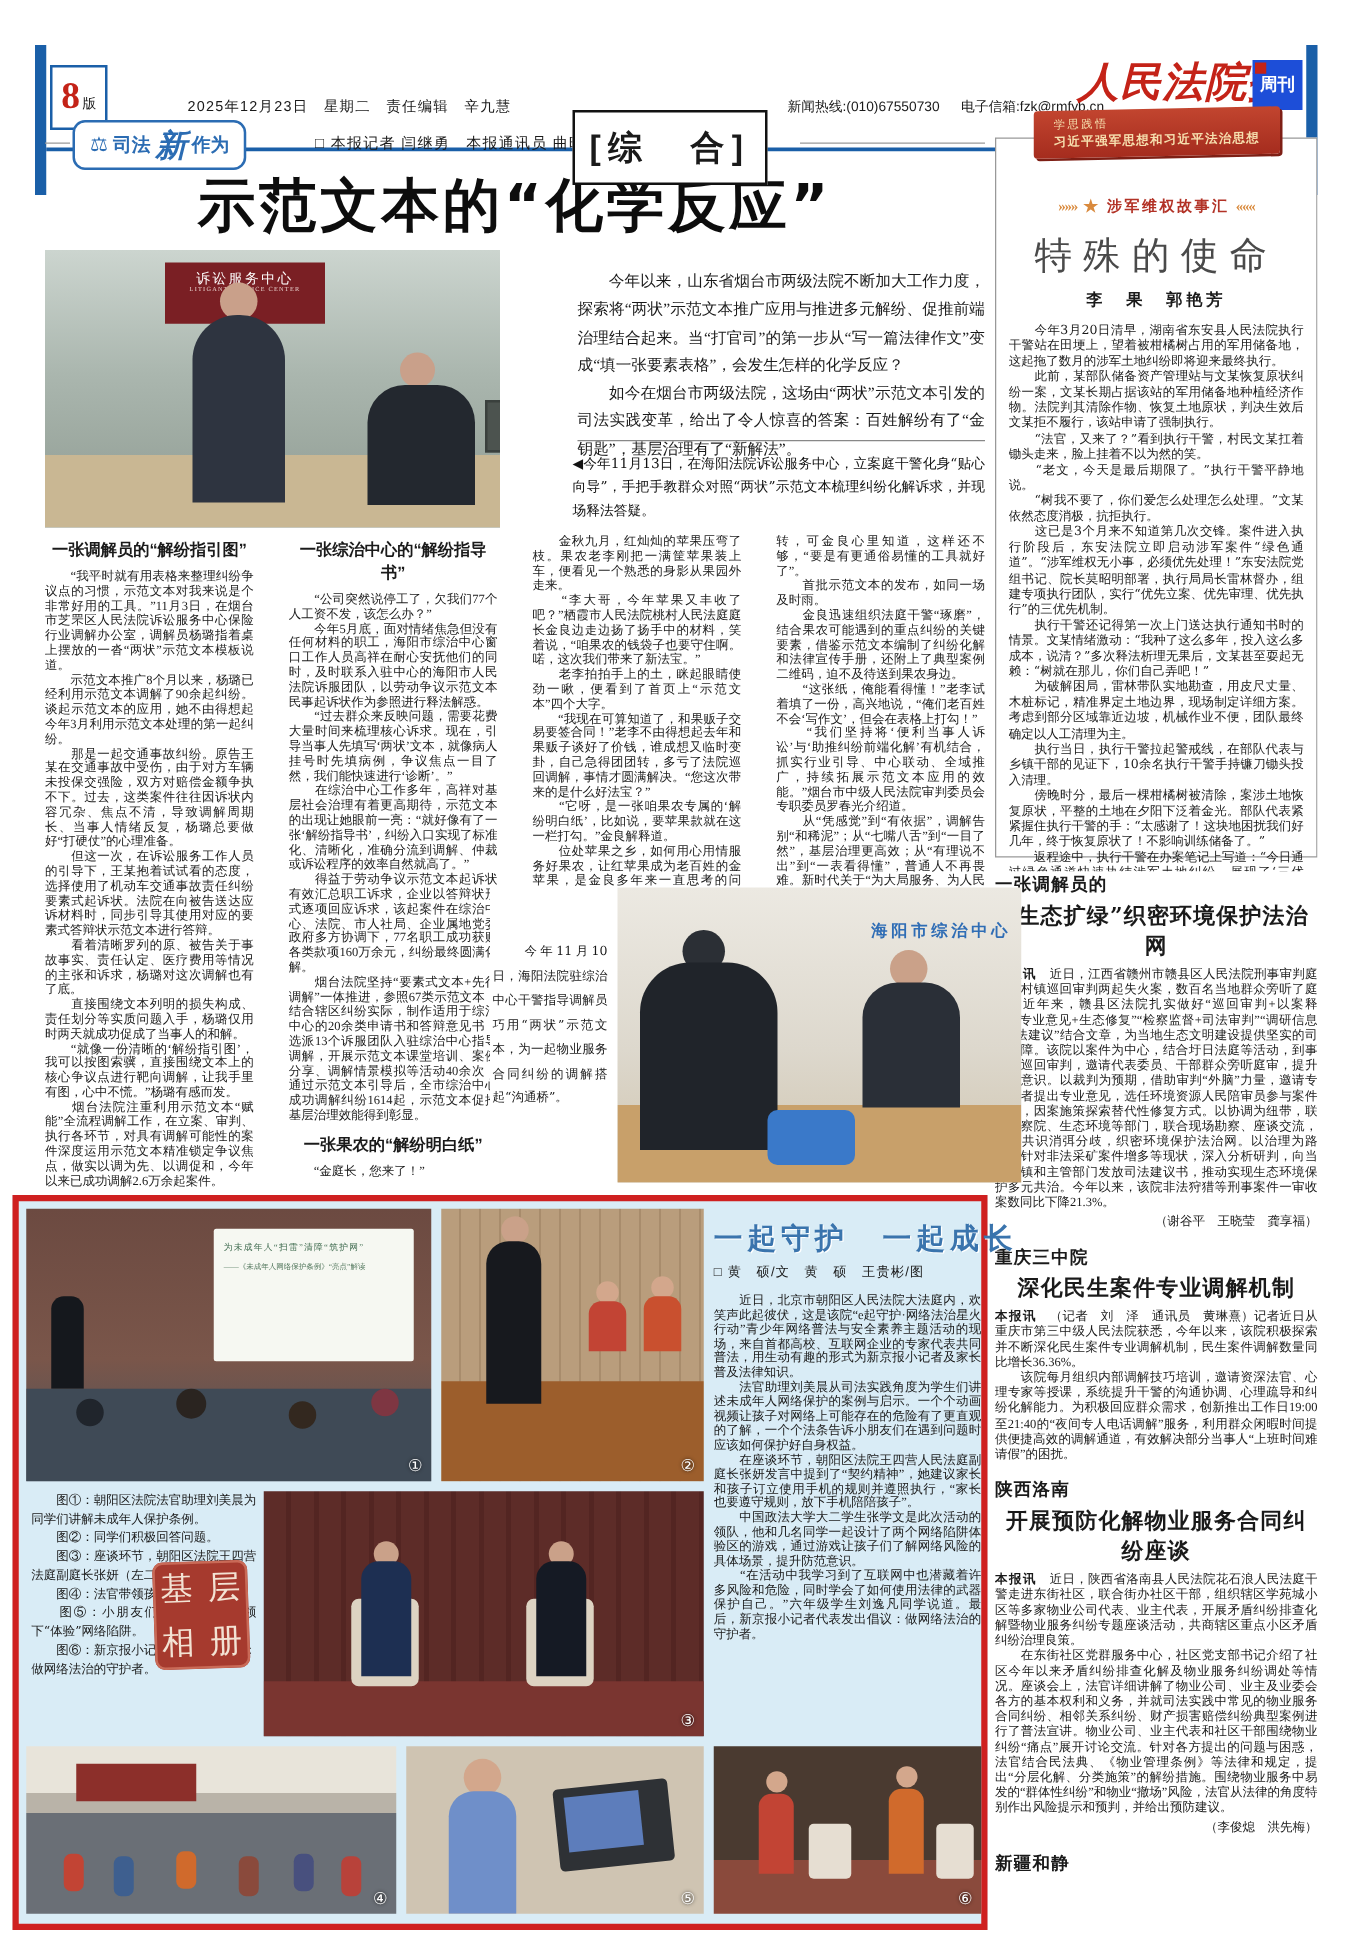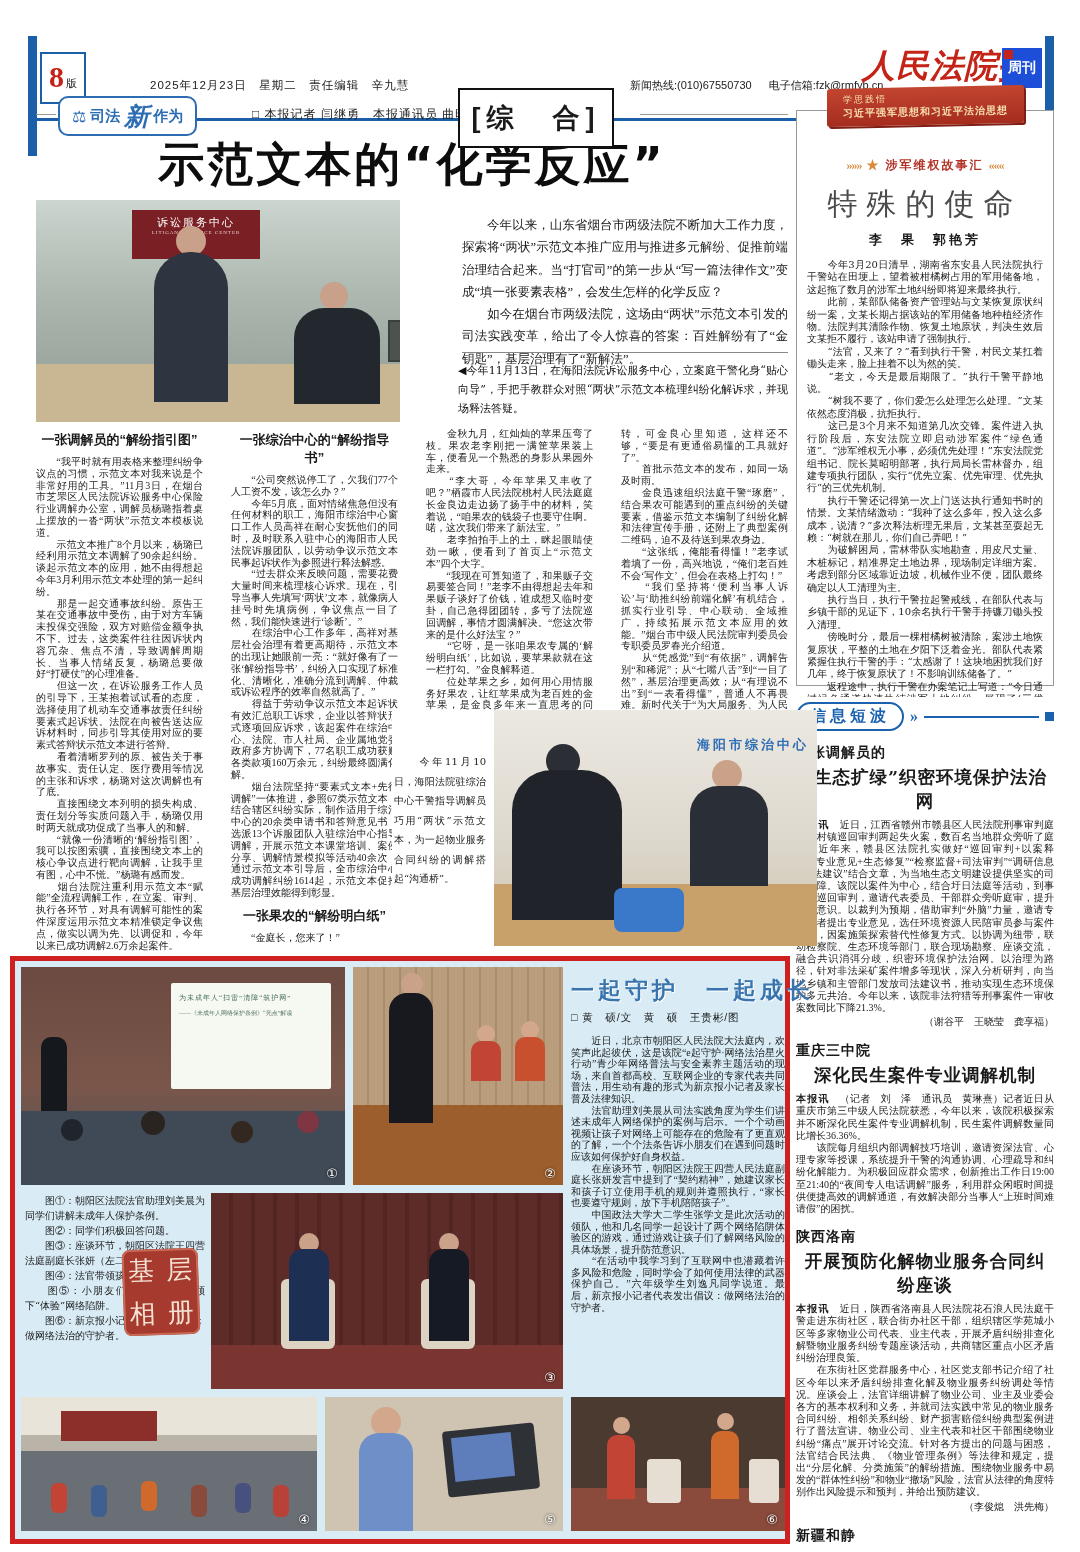--- a/index.html
+++ b/index.html
@@ -299,26 +299,20 @@
 　　“树我不要了，你们爱怎么处理怎么处理。”文某依然态度消极，抗拒执行。
 　　这已是3个月来不知道第几次交锋。案件进入执行阶段后，东安法院立即启动涉军案件“绿色通道”。“涉军维权无小事，必须优先处理！”东安法院党组书记、院长莫昭明部署，执行局局长雷林督办，组建专项执行团队，实行“优先立案、优先审理、优先执行”的三优先机制。
 　　执行干警还记得第一次上门送达执行通知书时的情景。文某情绪激动：“我种了这么多年，投入这么多成本，说清？”多次释法析理无果后，文某甚至耍起无赖：“树就在那儿，你们自己弄吧！”
 　　为破解困局，雷林带队实地勘查，用皮尺丈量、木桩标记，精准界定土地边界，现场制定详细方案。考虑到部分区域靠近边坡，机械作业不便，团队最终确定以人工清理为主。
 　　执行当日，执行干警拉起警戒线，在部队代表与乡镇干部的见证下，10余名执行干警手持镰刀锄头投入清理。
 　　傍晚时分，最后一棵柑橘树被清除，案涉土地恢复原状，平整的土地在夕阳下泛着金光。部队代表紧紧握住执行干警的手：“太感谢了！这块地困扰我们好几年，终于恢复原状了！不影响训练储备了。”
 　　返程途中，执行干警在办案笔记上写道：“今日通过绿色通道快速执结涉军土地纠纷，展现了‘三优先’机制的成效。司法拥军，既要彰显法律刚性，更要体现司法温度。守护国防利益，我们义不容辞。”
 　　夜色渐深，警车驶向远方。而对执行干警来说，这只是涉军维权案件中的一件。在司法拥军的道路上，他们的守护永远是进行时。</div>
     </div>
 
-    <div class="briefs-hdr">
-      <span class="briefs-pill">信息短波</span>
-      <span class="briefs-deco">»</span>
-      <span class="briefs-line"></span>
-      <span class="briefs-sq"></span>
-    </div>
 
     <div class="brief">
       <div class="brief-loc">一张调解员的</div>
       <div class="brief-title">“生态扩绿”织密环境保护法治网</div>
       <div class="brief-body pre"><b>本报讯</b><span>　近日，江西省赣州市赣县区人民法院刑事审判庭到田村镇巡回审判两起失火案，数百名当地群众旁听了庭审。近年来，赣县区法院扎实做好“巡回审判+以案释法”“专业意见+生态修复”“检察监督+司法审判”“调研信息+司法建议”结合文章，为当地生态文明建设提供坚实的司法保障。该院以案件为中心，结合圩日法庭等活动，到事发地巡回审判，邀请代表委员、干部群众旁听庭审，提升法治意识。以裁判为预期，借助审判“外脑”力量，邀请专家学者提出专业意见，选任环境资源人民陪审员参与案件审理，因案施策探索替代性修复方式。以协调为纽带，联动检察院、生态环境等部门，联合现场勘察、座谈交流，融合共识消弭分歧，织密环境保护法治网。以治理为路径，针对非法采矿案件增多等现状，深入分析研判，向当地乡镇和主管部门发放司法建议书，推动实现生态环境保护多元共治。今年以来，该院非法狩猎等刑事案件一审收案数同比下降21.3%。</span></div>
       <div class="brief-credit">（谢谷平　王晓莹　龚享福）</div>
     </div>
 
     <div class="brief">
       <div class="brief-loc">重庆三中院</div>

